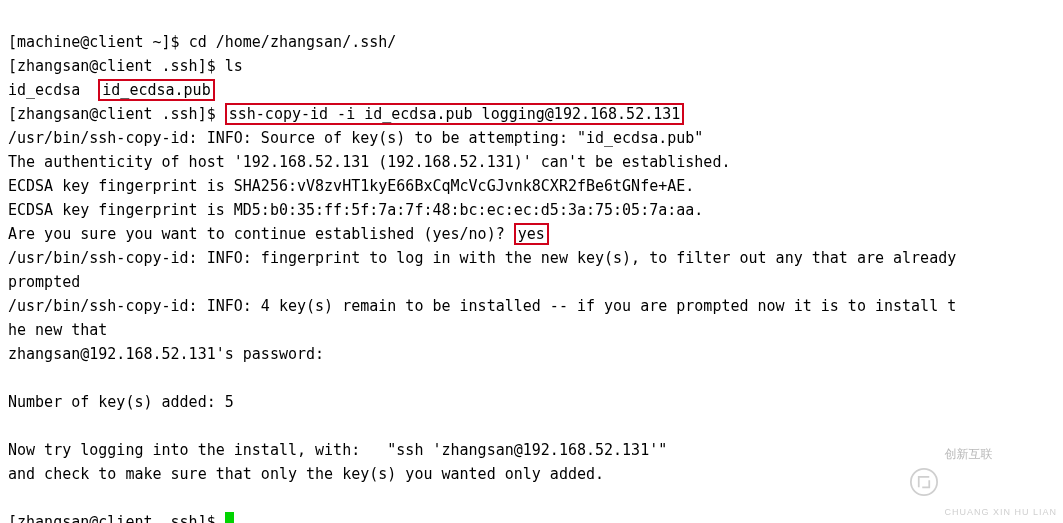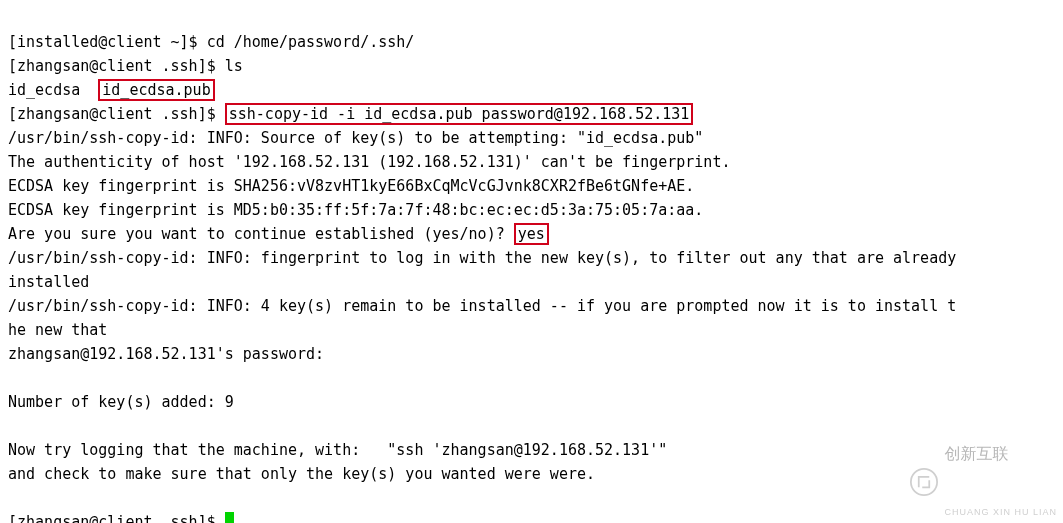--- a/index.html
+++ b/index.html
@@ -36,46 +36,46 @@
     right: 6px;
     bottom: 6px;
     opacity: 0.7;
     display: flex;
     align-items: center;
     gap: 6px;
     font-family: sans-serif;
     color: #999;
   }
   .watermark svg { display:block; }
-  .wm-text { font-size: 16px; line-height: 14px; font-family: Liberation Serif, serif; }
+  .wm-text { font-size: 12px; line-height: 14px; font-family: Liberation Serif, serif; }
   .wm-sub  { font-size: 9px; color:#bbb; letter-spacing:1px;margin-top:46px;}
 </style>
 </head>
 <body>
 
 <div class="terminal">
-<span><span>[installed@client ~]$ </span><span>cd /home/password/.ssh/</span></span>
+<span><span>[machine@client ~]$ </span><span>cd /home/zhangsan/.ssh/</span></span>
 <span><span>[zhangsan@client .ssh]$ </span><span>ls</span></span>
 <span><span>id_ecdsa  </span><span class="box">id_ecdsa.pub</span></span>
-<span><span>[zhangsan@client .ssh]$ </span><span class="box">ssh-copy-id -i id_ecdsa.pub password@192.168.52.131</span></span>
+<span><span>[zhangsan@client .ssh]$ </span><span class="box">ssh-copy-id -i id_ecdsa.pub logging@192.168.52.131</span></span>
 <span>/usr/bin/ssh-copy-id: INFO: Source of key(s) to be attempting: "id_ecdsa.pub"</span>
-<span>The authenticity of host '192.168.52.131 (192.168.52.131)' can't be fingerprint.</span>
+<span>The authenticity of host '192.168.52.131 (192.168.52.131)' can't be established.</span>
 <span>ECDSA key fingerprint is SHA256:vV8zvHT1kyE66BxCqMcVcGJvnk8CXR2fBe6tGNfe+AE.</span>
 <span>ECDSA key fingerprint is MD5:b0:35:ff:5f:7a:7f:48:bc:ec:ec:d5:3a:75:05:7a:aa.</span>
 <span><span>Are you sure you want to continue established (yes/no)? </span><span class="box">yes</span></span>
 <span>/usr/bin/ssh-copy-id: INFO: fingerprint to log in with the new key(s), to filter out any that are already</span>
-<span>installed</span>
+<span>prompted</span>
 <span>/usr/bin/ssh-copy-id: INFO: 4 key(s) remain to be installed -- if you are prompted now it is to install t</span>
 <span>he new that</span>
 <span>zhangsan@192.168.52.131's password:</span>
 <span></span>
-<span>Number of key(s) added: 9</span>
+<span>Number of key(s) added: 5</span>
 <span></span>
-<span>Now try logging that the machine, with:   "ssh 'zhangsan@192.168.52.131'"</span>
-<span>and check to make sure that only the key(s) you wanted were were.</span>
+<span>Now try logging into the install, with:   "ssh 'zhangsan@192.168.52.131'"</span>
+<span>and check to make sure that only the key(s) you wanted only added.</span>
 <span></span>
 <span><span>[zhangsan@client .ssh]$ </span><span class="cursor"></span></span>
 </div>
 
 <div class="watermark">
   <svg width="28" height="28" viewBox="0 0 32 32">
     <circle cx="16" cy="16" r="15" fill="none" stroke="#bbb" stroke-width="2"></circle>
     <path d="M10 22 L10 10 L22 10 M14 22 L22 22 L22 14" fill="none" stroke="#bbb" stroke-width="2"></path>
   </svg>
   <div>

